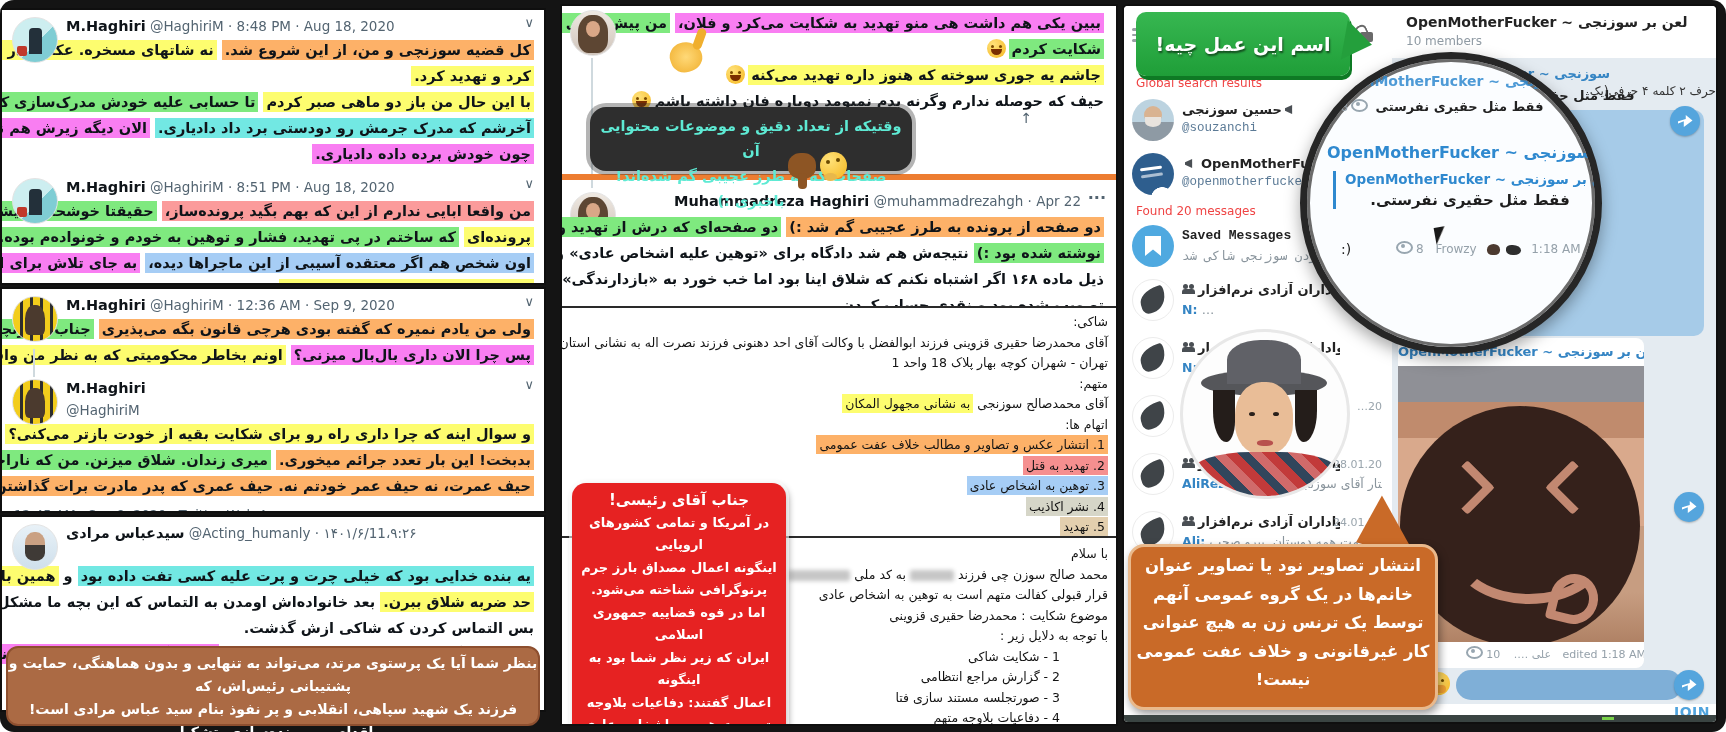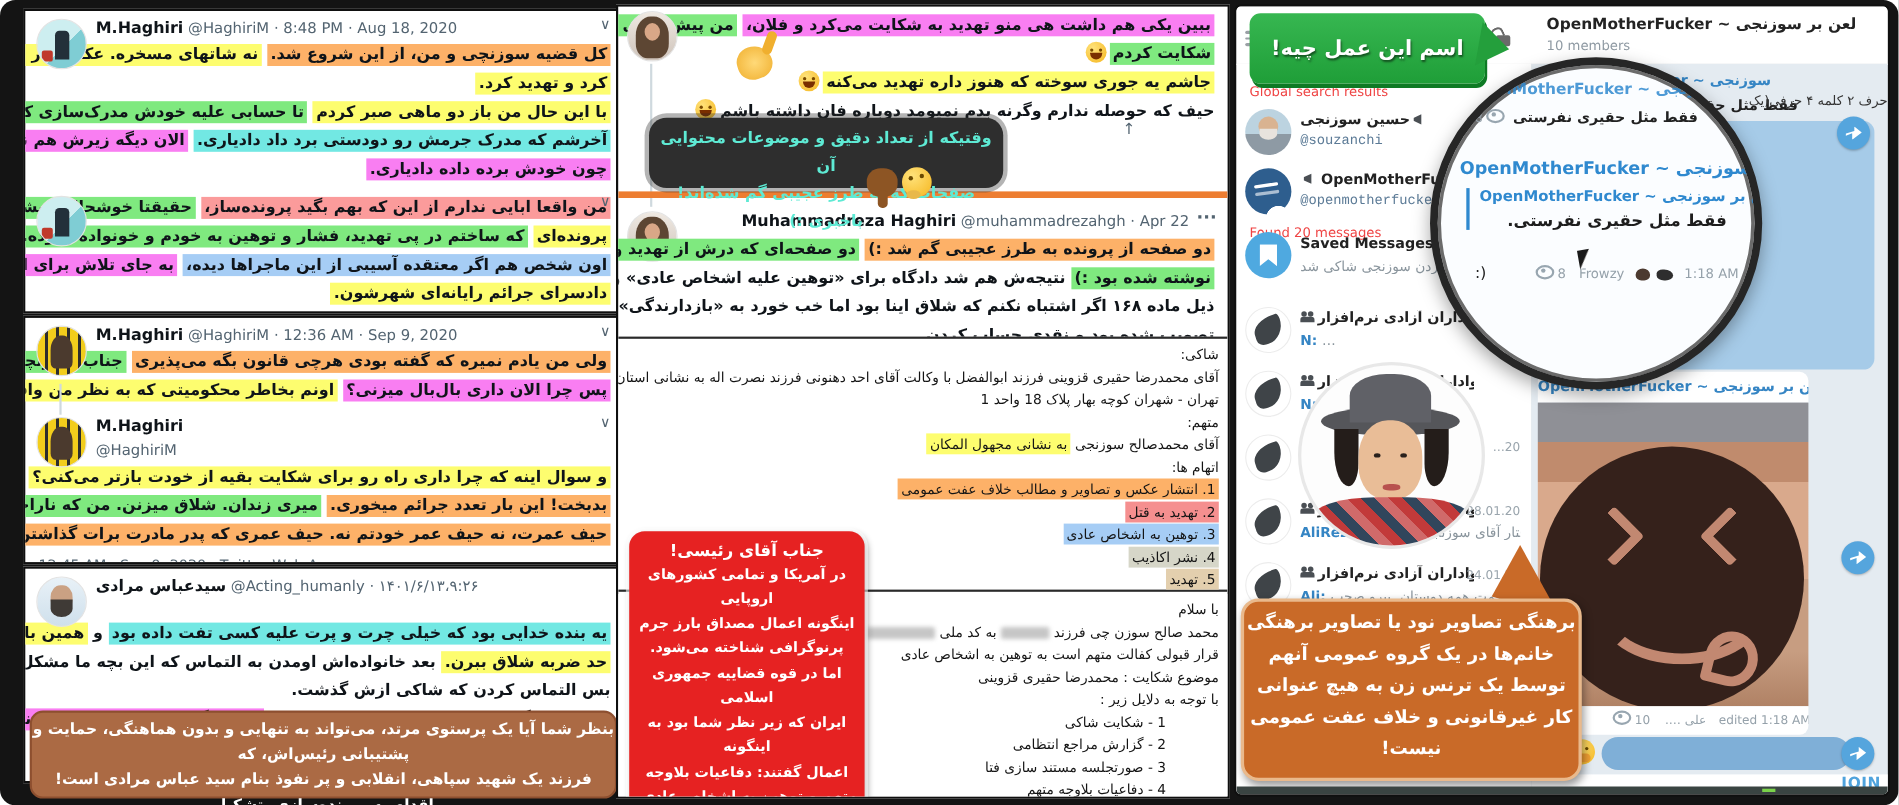--- a/index.html
+++ b/index.html
@@ -127,36 +127,37 @@
   .mag-quote{border-left:3.5px solid #2f89cf;padding-left:9px;margin-left:26px;}
   .peek{position:absolute;white-space:nowrap;}
   .tg-blue{color:#3585c4;font-weight:bold;}
   .gray{color:#95a1aa;}
 </style>
 </head>
 <body>
 
 <div id="frame">
 
-  <div class="panel" id="p-left" style="left:21px;top:8px;width:546px;height:716px;">
+  <div class="panel" id="p-left" style="left:0;top:8px;width:546px;height:716px;">
     <div class="card" id="lcard0" style="top:0;height:277px;">
         <div class="tweet">
           <div class="av av-podium"></div>
           <div class="t-head"><span class="t-name">M.Haghiri</span><span> @HaghiriM · 8:48 PM · Aug 18, 2020</span></div>
           <div class="chev">∨</div>
           <div class="t-lines">
             <div class="t-line"><span class="hl h-org">کل قضیه سوزنچی و من، از این شروع شد.</span><span> </span><span class="hl h-yel">نه شاتهای مسخره. عکس پدر من رو منتشر</span></div>
             <div class="t-line"><span class="hl h-yel">کرد و تهدید کرد.</span></div>
             <div class="t-line"><span class="hl h-yel">با این حال من باز دو ماهی صبر کردم</span><span> </span><span class="hl h-grn">تا حسابی علیه خودش مدرک‌سازی کنه.</span></div>
             <div class="t-line"><span class="hl h-cyn">آخرشم که مدرک جرمش رو دودستی برد داد دادیاری.</span><span> </span><span class="hl h-mag">الان دیگه زیرش هم نمی‌تونه بزنه</span></div>
             <div class="t-line"><span class="hl h-mag">چون خودش برده داده دادیاری.</span></div>
           </div>
         </div>
         <div class="tweet">
           <div class="av av-podium"></div>
+          <div class="t-head"><span class="t-name">M.Haghiri</span><span> @HaghiriM · 8:51 PM · Aug 18, 2020</span></div>
           <div class="chev">∨</div>
           <div class="t-lines">
             <div class="t-line"><span class="hl h-sal">من واقعا ابایی ندارم از این که بهم بگید پرونده‌ساز،</span><span> </span><span class="hl h-grn">حقیقتا خوشحالم میشم. چرا؟</span></div>
             <div class="t-line"><span class="hl h-yel">پرونده‌ای</span><span> </span><span class="hl h-grn">که ساختم در پی تهدید، فشار و توهین به خودم و خونواده‌م بوده.</span></div>
             <div class="t-line"><span class="hl h-blu">اون شخص هم اگر معتقده آسیبی از این ماجراها دیده،</span><span> </span><span class="hl h-mag">به جای تلاش برای اخاذی پاشه</span></div>
             <div class="t-line"><span class="hl h-yel">دادسرای جرائم رایانه‌ای شهرشون.</span></div>
           </div>
         </div>
       </div>
     <div class="card" id="lcard1" style="top:279px;height:226px;">
@@ -178,21 +179,21 @@
             <div class="t-line"><span class="hl h-org">بدبخت! این بار تعدد جرائم میخوری.</span><span> </span><span class="hl h-grn">میری زندان. شلاق میزنن. من که ناراحت نمیشم، ولی</span></div>
             <div class="t-line"><span class="hl h-org">حیف عمرت، نه حیف عمر خودتم نه. حیف عمری که پدر مادرت برات گذاشتن.</span></div>
           </div>
         </div>
         <div class="thread" style="top: 60px; height: 28px;"></div>
         <div class="footer-time">12:45 AM · Sep 9, 2020 · Twitter Web App</div>
       </div>
     <div class="card" id="lcard2" style="top:507px;height:197px;">
         <div class="tweet">
           <div class="av av-beard"></div>
-          <div class="t-head"><span class="t-name">سیدعباس مرادی</span><span> @Acting_humanly · ۱۴۰۱/۶/۱۳،۹:۲۶</span></div>
+          <div class="t-head"><span class="t-name">سیدعباس مرادی</span><span> @Acting_humanly · ۱۴۰۱/۶/11،۹:۲۶</span></div>
           <div class="more-dots">···</div>
           <div class="t-lines">
             <div class="t-line"><span class="hl h-cyn">یه بنده خدایی بود که خیلی چرت و پرت علیه کسی تفت داده بود</span><span> و </span><span class="hl h-yel">همین باعث شد که براش</span></div>
             <div class="t-line"><span class="hl h-yel">حد ضربه شلاق ببرن.</span><span> بعد خانواده‌اش اومدن به التماس که این بچه ما مشکل روانی داره و از</span></div>
             <div class="t-line"><span>بس التماس کردن که شاکی ازش گذشت.</span></div>
             <div class="t-line"><span>به نظرت اگه یدونه از اون شلاقا رو میخورد، </span><span class="hl h-mag">یاد می‌گرفت مواظب حرف زدنش باشه یا نه؟</span></div>
           </div>
         </div>
       </div>
     <div id="brown-box" class="ann">
@@ -292,21 +293,21 @@
         <div class="rav av-man"></div>
         <div class="rname"><span>حسین سوزنجی</span><span class="i-mega"></span></div>
         <div class="rhandle">@souzanchi</div>
       </div>
       <div class="srow" style="top:92px;">
         <div class="rav av-scribble"></div>
         <div class="rname"><span class="i-mega"></span><span>OpenMotherFucker ~ سوزنجی</span></div>
         <div class="rhandle">@openmotherfuckercommonism</div>
       </div>
       <div class="tg-label" style="top:146px;">Found 20 messages</div>
-      <div class="srow" style="top:150px;">
+      <div class="srow" style="top:164px;font-family:Liberation Mono, monospace;">
         <div class="rav av-saved"></div>
         <div class="rname" style="color:#222;">Saved Messages</div>
         <div class="rsnip" style="direction:rtl;">…مطرح کردن سوزنجی شاکی شد</div>
       </div>
       <div id="group-rows">
           <div class="srow" style="top: 218px;">
             <div class="rav av-wing"></div>
             <div class="rname"><span class="i-group"></span><span>هواداران آزادی نرم‌افزار</span></div>
             <div class="rdate"></div>
             <div class="rsnip"><b>N: </b><span style="direction: rtl; unicode-bidi: embed;">…</span></div>
@@ -398,21 +399,21 @@
         <span style="display:inline-block;width:13px;height:11px;background:#4c3a30;border-radius:50% 50% 40% 40%;vertical-align:-2px;margin-left:6px;"></span>
         <span style="display:inline-block;width:15px;height:10px;background:#2e2e2e;border-radius:40% 60% 50% 50%;vertical-align:-2px;margin-left:3px;"></span>
         <span style="margin-left:6px;">1:18 AM</span>
       </div>
       <div class="cursor" style="left:128px;top:168px;"></div>
     </div>
 
     <div id="green-call" class="ann">اسم این عمل چیه!</div>
     <div id="orange-tail"></div>
     <div id="orange-call" class="ann">
-        <div>برهنگی تصاویر نود یا تصاویر برهنگی</div>
+        <div>انتشار تصاویر نود یا تصاویر عنوان</div>
         <div>خانم‌ها در یک گروه عمومی آنهم</div>
         <div>توسط یک ترنس زن به هیچ عنوانی</div>
         <div>کار غیرقانونی و خلاف عفت عمومی</div>
         <div>نیست!</div>
       </div>
     <div id="bottom-strip"></div>
   </div>
 </div>
 
 </body></html>

